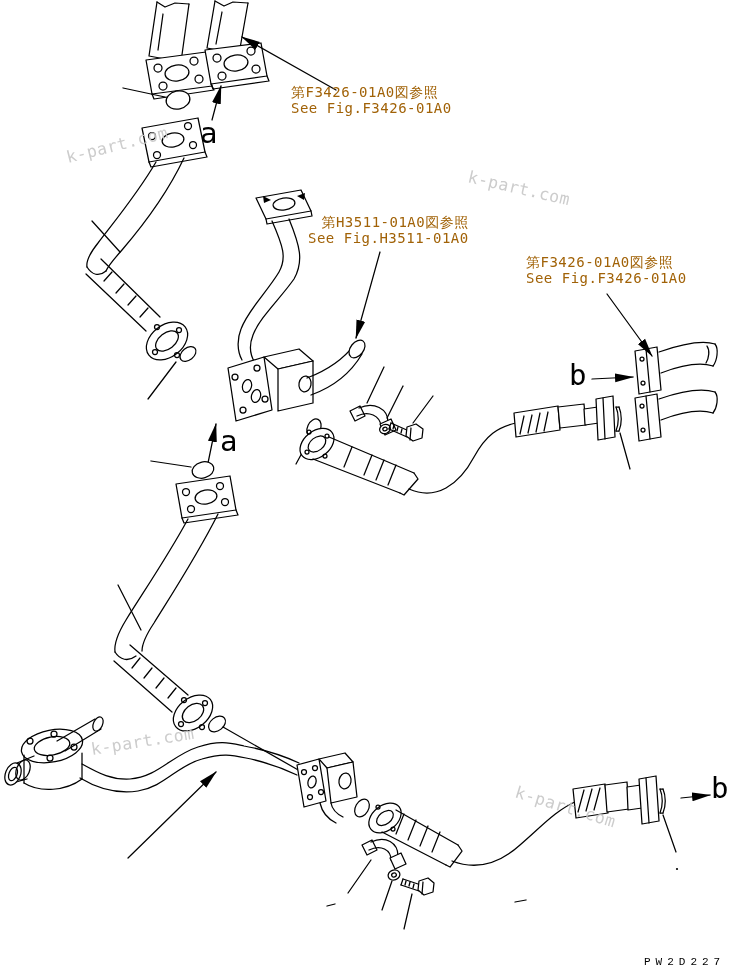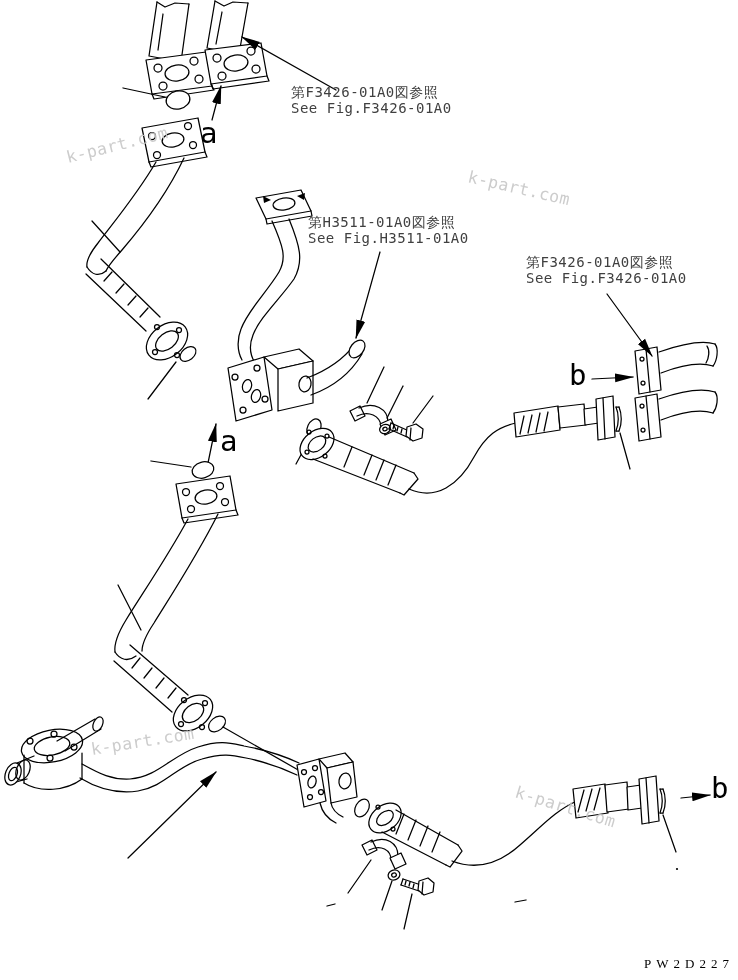--- a/index.html
+++ b/index.html
@@ -3,29 +3,29 @@
 <meta charset="utf-8">
 <style>
   html,body{margin:0;padding:0;background:#ffffff;}
   .stage{
     position:relative;width:738px;height:980px;background:#ffffff;overflow:hidden;
     font-family:"DejaVu Sans Mono","Liberation Mono",monospace;
   }
   .stage svg{position:absolute;left:0;top:0;}
   .fig-label{
     position:absolute;font-size:14px;line-height:1.14;letter-spacing:.5px;
-    color:#404040;white-space:nowrap;font-family:"DejaVu Sans Mono","Liberation Mono",monospace;
+    color:#a16207;white-space:nowrap;font-family:"DejaVu Sans Mono","Liberation Mono",monospace;
   }
   .marker-letter{
     position:absolute;font-size:29px;line-height:1;color:#000;
     font-family:"DejaVu Sans Mono","Liberation Mono",monospace;
   }
   .code{
-    position:absolute;left:644px;top:956px;font-size:13px;letter-spacing:5px;color:#000;
-    font-family:Liberation Serif, serif;white-space:nowrap;
+    position:absolute;left:644px;top:956px;font-size:11px;letter-spacing:5px;color:#000;
+    font-family:Liberation Mono, monospace;white-space:nowrap;
   }
 </style>
 </head>
 <body>
 
 <div class="stage">
 
 <svg width="738" height="980" viewBox="0 0 738 980">
   <defs>
     <marker id="ah" markerUnits="userSpaceOnUse" markerWidth="20" markerHeight="12" refX="18" refY="6" orient="auto">
@@ -408,21 +408,21 @@
     <text x="92" y="755" transform="rotate(-9 92 755)">k-part.com</text>
     <text x="514" y="797" transform="rotate(17 514 797)">k-part.com</text>
   </g>
 </svg>
 
 <div class="fig-label" style="left:291px;top:85px;">
   <div>第F3426-01A0図参照</div>
   <div>See Fig.F3426-01A0</div>
 </div>
 
-<div class="fig-label" style="left:308px;top:215px;">
+<div class="fig-label" style="left:308px;top:215px;text-align:right;">
   <div>第H3511-01A0図参照</div>
   <div>See Fig.H3511-01A0</div>
 </div>
 
 <div class="fig-label" style="left:526px;top:255px;">
   <div>第F3426-01A0図参照</div>
   <div>See Fig.F3426-01A0</div>
 </div>
 
 

